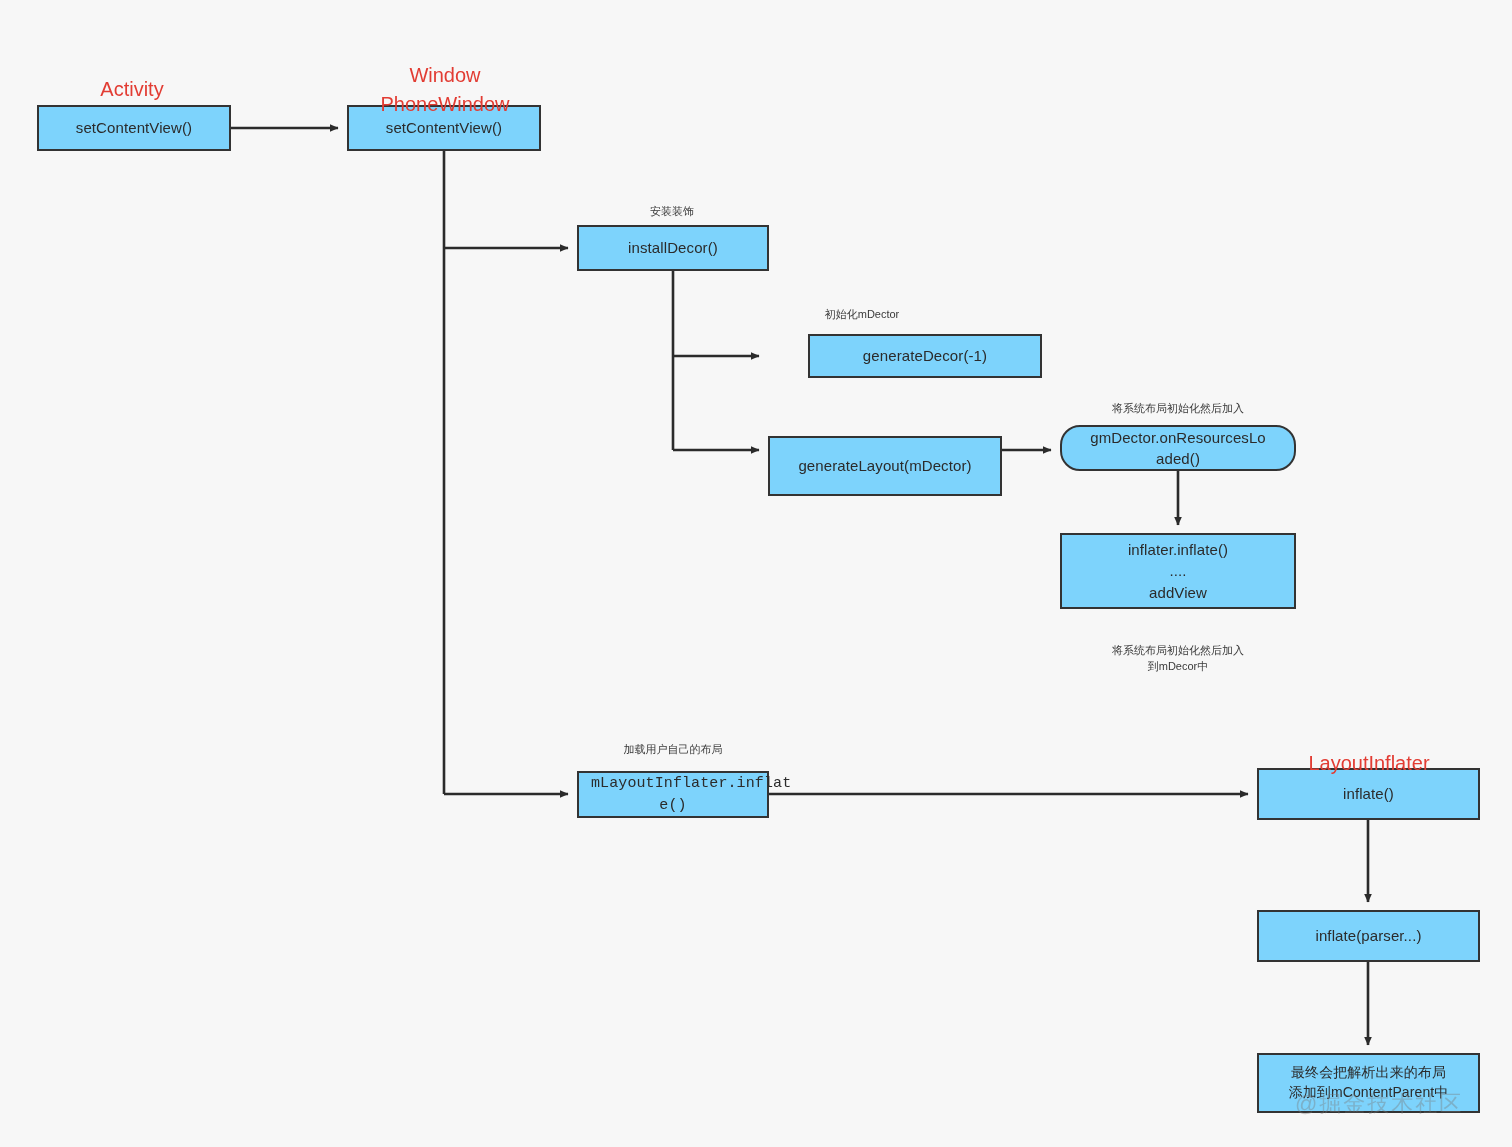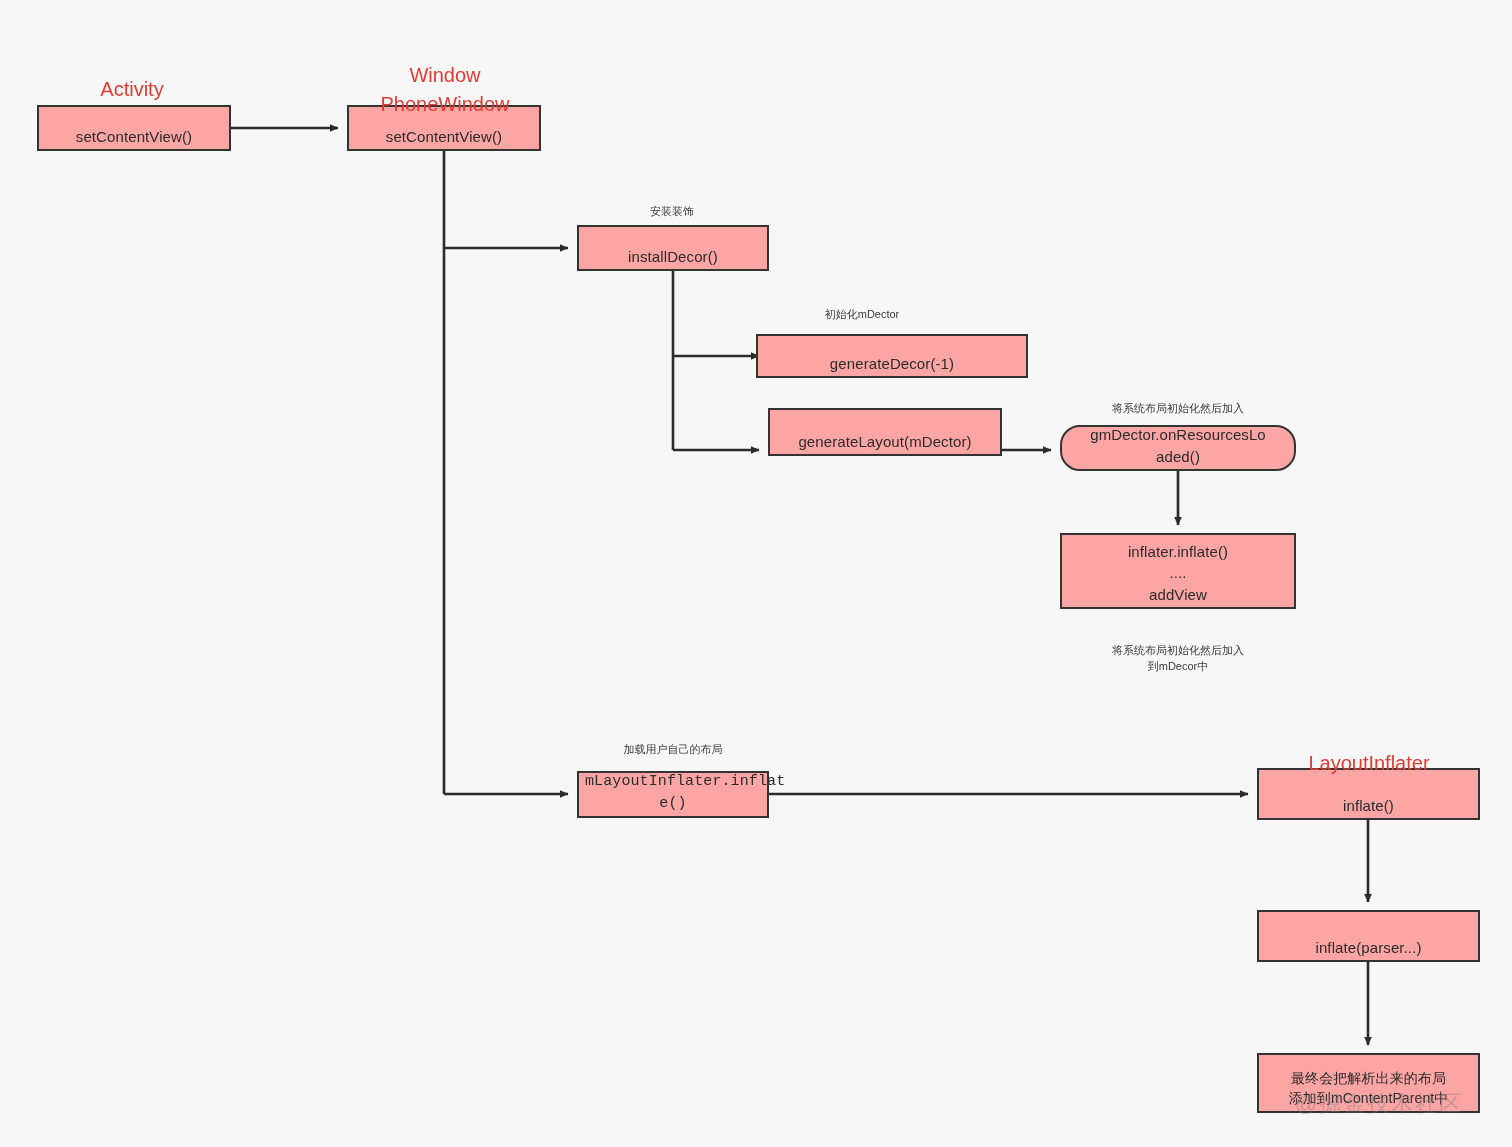--- a/index.html
+++ b/index.html
@@ -19,31 +19,31 @@
     position: absolute;
     left: 0;
     top: 0;
     width: 1512px;
     height: 1147px;
     pointer-events: none;
   }
   .node {
     position: absolute;
     box-sizing: border-box;
-    background: #fca5a5;
+    background: #7dd3fc;
     border: 2px solid #333333;
     display: flex;
-    align-items: flex-end;
+    align-items: center;
     justify-content: center;
     text-align: center;
     color: #2b2b2b;
     font-size: 15px;
     line-height: 1.42;
     letter-spacing: 0.1px;
-    padding: 2px 6px;
+    padding: 2px 12px;
     z-index: 2;
   }
   .node .node-text {
     display: block;
     width: 100%;
     white-space: pre-line;
   }
   .group-label {
     position: absolute;
     color: #e23c33;
@@ -141,25 +141,25 @@
   </div>
 
   <div class="node" style="left:347px; top:105px; width:194px; height:46px;">
     <span class="node-text">setContentView()</span>
   </div>
 
   <div class="node" style="left:577px; top:225px; width:192px; height:46px;">
     <span class="node-text">installDecor()</span>
   </div>
 
-  <div class="node" style="left:756px; top:334px; width:272px; height:44px;">
+  <div class="node" style="left:808px; top:334px; width:234px; height:44px;">
     <span class="node-text">generateDecor(-1)</span>
   </div>
 
-  <div class="node" style="left:768px; top:408px; width:234px; height:48px;">
+  <div class="node" style="left:768px; top:436px; width:234px; height:60px;">
     <span class="node-text">generateLayout(mDector)</span>
   </div>
 
   <div class="node" style="left:1060px; top:425px; width:236px; height:46px;border-radius:20px;">
     <span class="node-text">gmDector.onResourcesLo
 aded()</span>
   </div>
 
   <div class="node" style="left:1060px; top:533px; width:236px; height:76px;">
     <span class="node-text">inflater.inflate()

